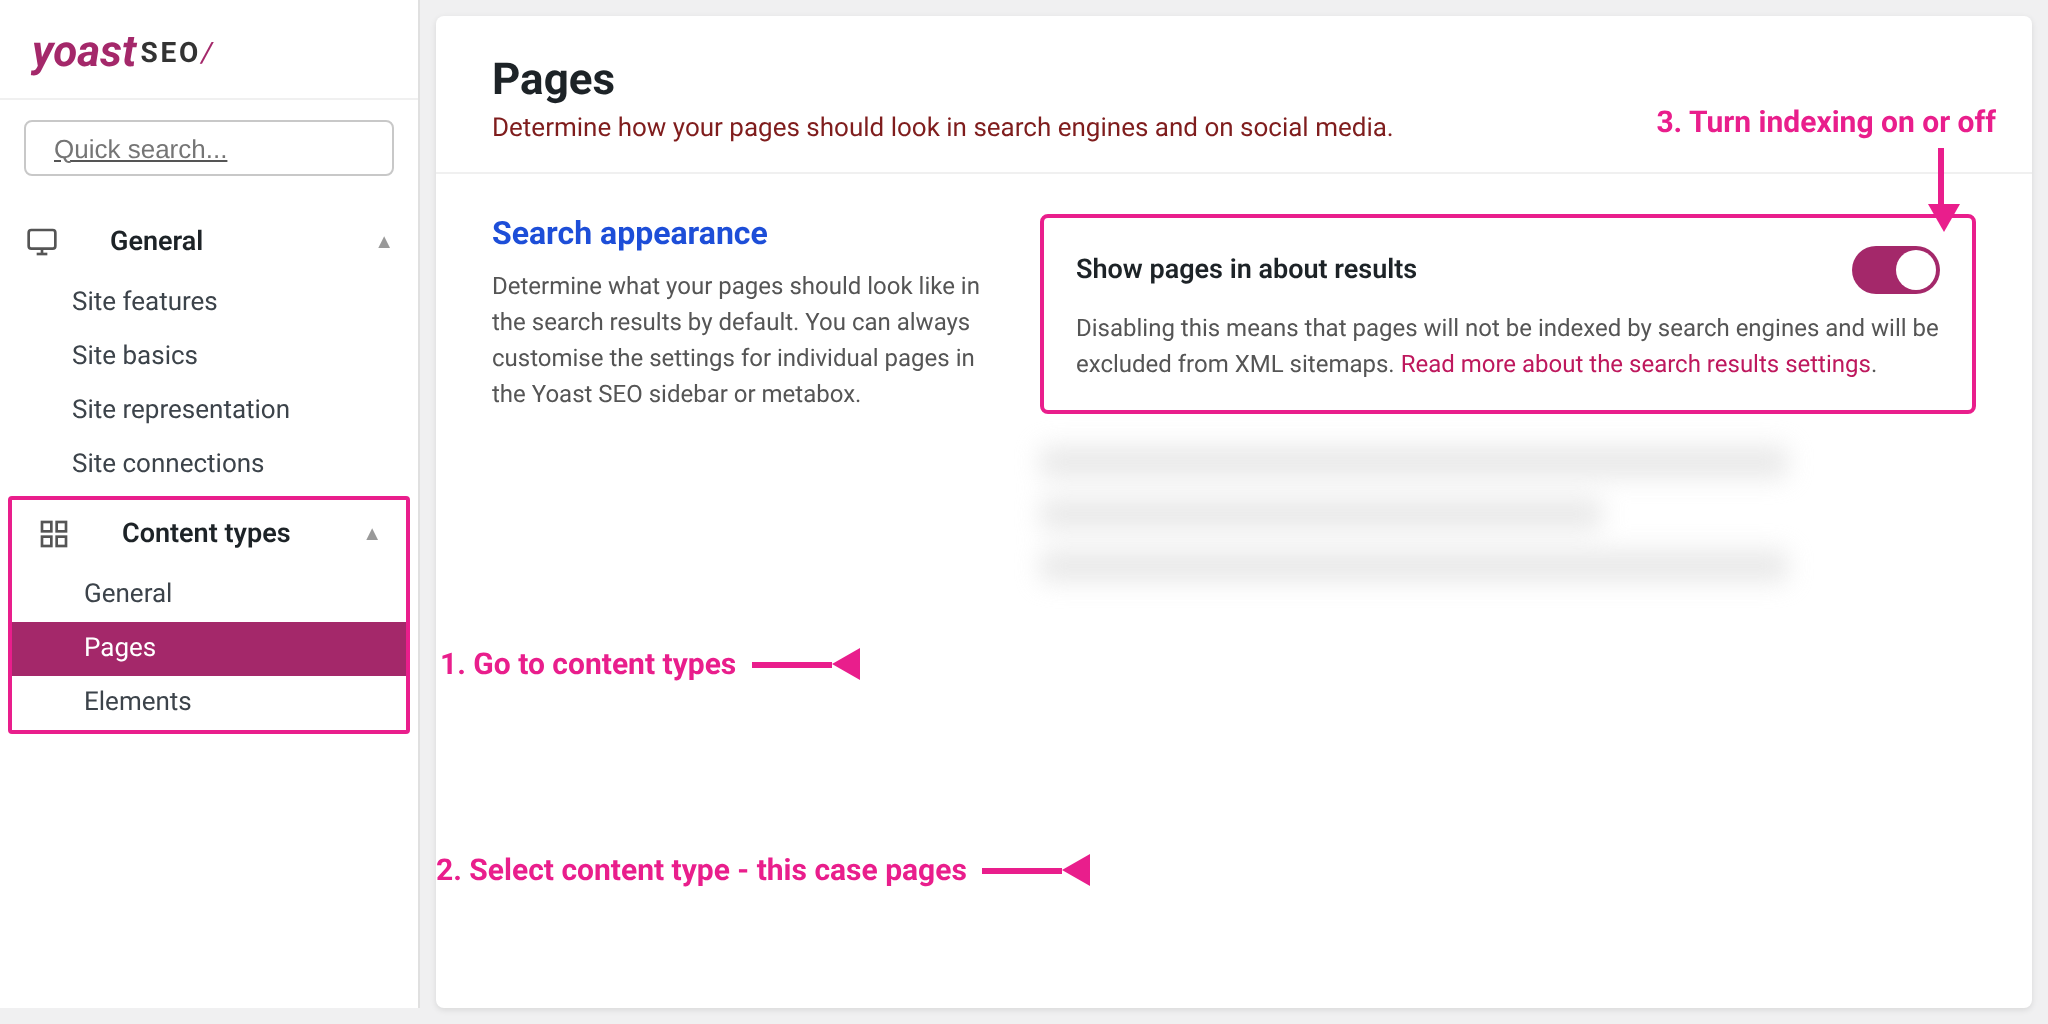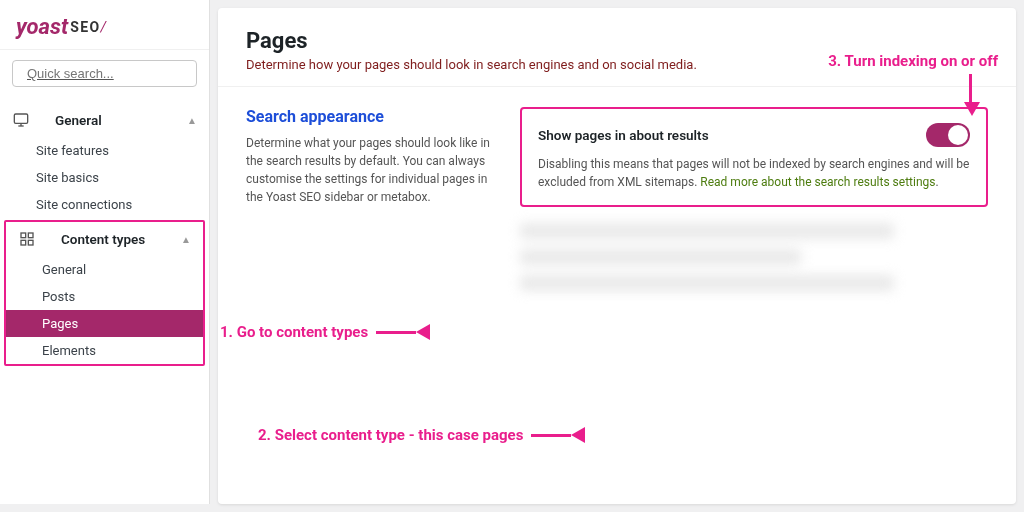--- a/index.html
+++ b/index.html
@@ -242,21 +242,21 @@
       z-index: 1;
     }
 
     .toggle-desc {
       font-size: 12px;
       color: #555;
       line-height: 1.5;
     }
 
     .toggle-desc a {
-      color: #4d7c0f;
+      color: #be185d;
       text-decoration: none;
     }
 
     
     .blurred-section {
       margin-top: 16px;
       filter: blur(6px);
       opacity: 0.7;
       height: 80px;
       display: flex;
@@ -342,39 +342,39 @@
             <line x1="8" y1="21" x2="16" y2="21"></line>
             <line x1="12" y1="17" x2="12" y2="21"></line>
         </svg>
       </span>
       <span>General</span>
       <span class="chevron">▲</span>
     </div>
     <div class="nav-sub-items">
       <a class="nav-sub-item">Site features</a>
       <a class="nav-sub-item">Site basics</a>
+      <a class="nav-sub-item">Site representation</a>
       <a class="nav-sub-item">Site connections</a>
     </div>
 
     <div class="content-types-group">
       <div class="nav-group-header">
         <span class="nav-group-icon">
           <svg width="16" height="16" viewBox="0 0 24 24" fill="none" stroke="#555" stroke-width="2">
             <rect x="3" y="3" width="7" height="7"></rect>
               <rect x="14" y="3" width="7" height="7"></rect>
               <rect x="3" y="14" width="7" height="7"></rect>
               <rect x="14" y="14" width="7" height="7"></rect>
           </svg>
         </span>
         <span>Content types</span>
         <span class="chevron">▲</span>
       </div>
       <div class="nav-sub-items">
         <a class="nav-sub-item">General</a>
-        <a class="nav-sub-item">Posts</a>
         <a class="nav-sub-item active">Pages</a>
         <a class="nav-sub-item">Elements</a>
       </div>
     </div>
   </div>
 </div>
 
 <div class="main-content">
   <div class="page-header">
     <h1 class="page-title">Pages</h1>
@@ -422,19 +422,19 @@
 
   <div style="position:absolute; left:220px; top:323px; display:flex; align-items:center; pointer-events:none;">
     <span class="annotation-text" style="margin-right:8px;">1. Go to content types</span>
     <div style="display:flex; align-items:center;">
       <div style="width:40px; height:3px; background:#e91e8c;"></div>
       <div class="arrow-left"></div>
     </div>
   </div>
 
   <div style="position:absolute; left:218px; top:426px; display:flex; align-items:center; pointer-events:none;">
-    <span class="annotation-text" style="margin-right:8px;padding-left:40px;">2. Select content type - this case pages</span>
+    <span class="annotation-text" style="margin-right:8px;">2. Select content type - this case pages</span>
     <div style="display:flex; align-items:center;">
       <div style="width:40px; height:3px; background:#e91e8c;"></div>
       <div class="arrow-left"></div>
     </div>
   </div>
 </div>
 
 </body></html>

